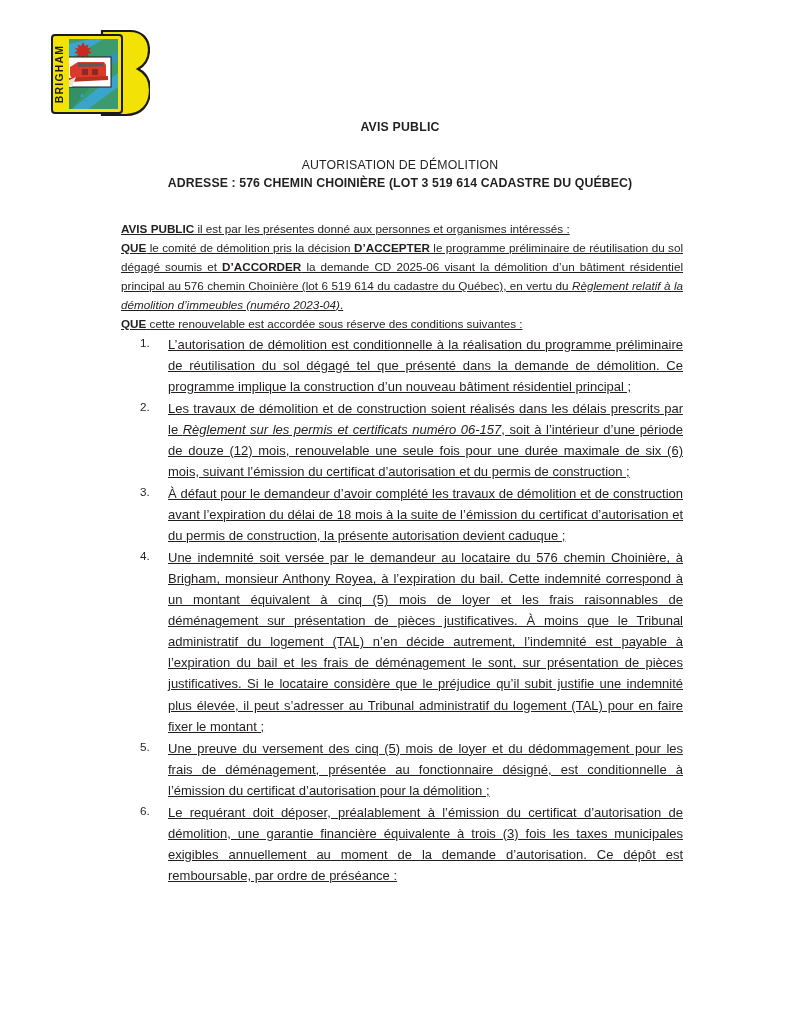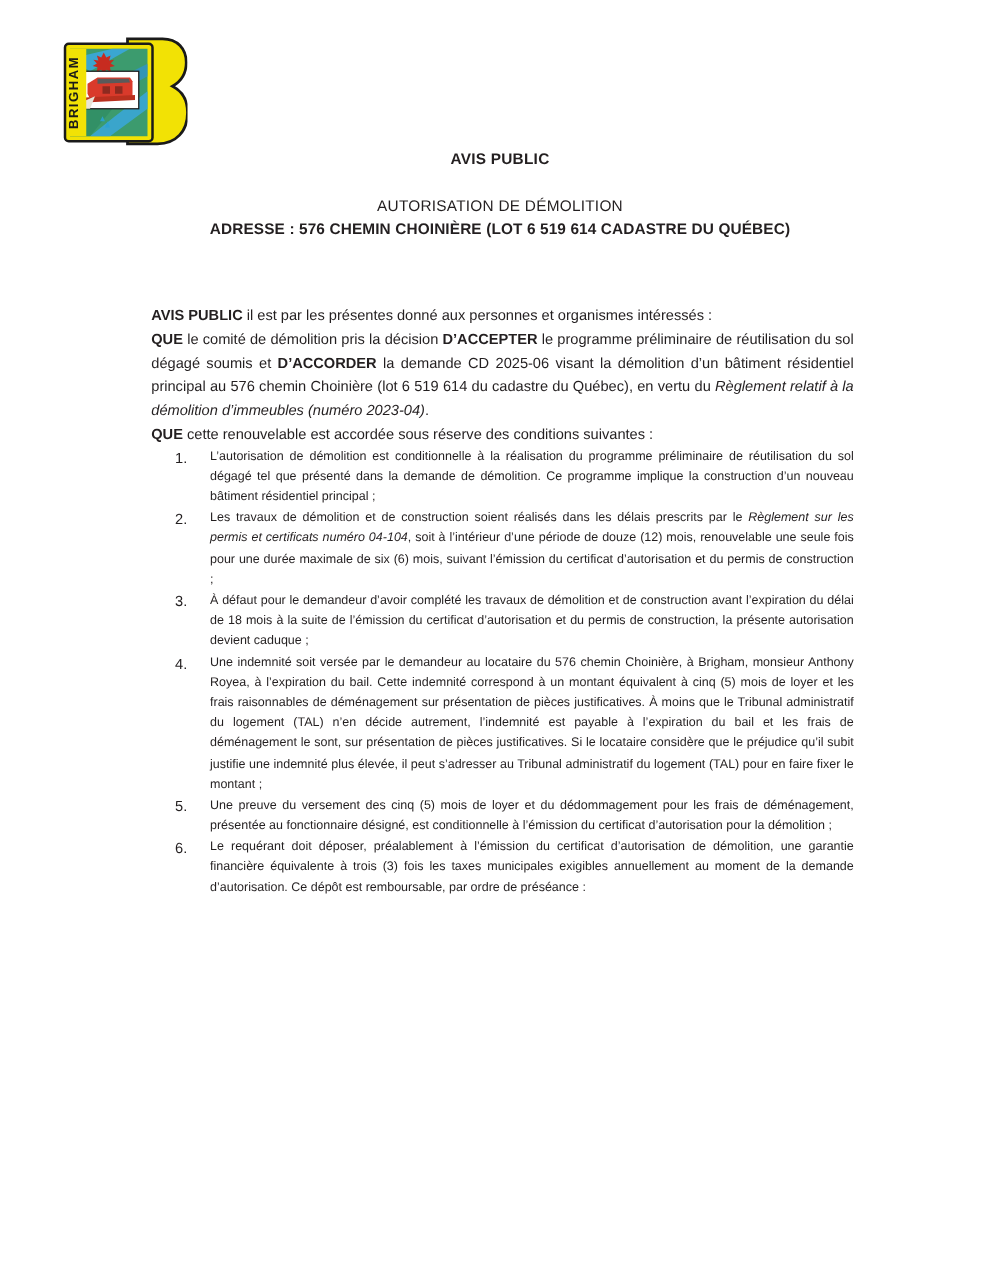--- a/index.html
+++ b/index.html
@@ -54,22 +54,23 @@
     font-weight: bold;
     letter-spacing: .1px;
     line-height: 1.35;
     margin: 0;
   }
 
   
   .body-wrap {
     position: absolute;
     left: 121px;
-    top: 244px;
+    top: 220px;
     width: 562px;
+    text-decoration: underline;
   }
   p.para {
     margin: 0;
     font-size: 11.7px;
     line-height: 1.62;
     text-align: justify;
     text-justify: inter-word;
     hyphens: none;
   }
   .intro { margin-bottom: 30px; }
@@ -83,21 +84,21 @@
     margin: 0;
     padding: 0;
     list-style: none;
     counter-reset: cond;
   }
   ol.conditions > li {
     counter-increment: cond;
     position: relative;
     padding-left: 47px;
     margin: 0 0 1px 0;
-    font-size: 10px;
+    font-size: 13px;
     line-height: 1.62;
     text-align: justify;
     text-justify: inter-word;
   }
   ol.conditions > li::before {
     content: counter(cond) ".";
     position: absolute;
     left: 19px;
     top: 0;
     width: 20px;
@@ -145,35 +146,35 @@
 
         <rect x="14" y="10" width="13" height="70" fill="#F2E205"></rect>
         <text x="20.5" y="45" fill="#1A1A1A" font-family="'Liberation Sans', sans-serif" font-size="10.5" font-weight="bold" letter-spacing="1.2" text-anchor="middle" transform="rotate(-90 20.5 45)">BRIGHAM</text>
       </g>
     </svg>
   </div>
 
   <div class="title-block">
     <div class="title-line1">AVIS PUBLIC</div>
     <div class="title-line2">AUTORISATION DE DÉMOLITION</div>
-    <div class="title-line3">ADRESSE : 576 CHEMIN CHOINIÈRE (LOT 6 519 614 CADASTRE DU QUÉBEC)</div>
+    <div class="title-line3">ADRESSE : 576 CHEMIN CHOINIÈRE (LOT 3 519 614 CADASTRE DU QUÉBEC)</div>
   </div>
 
   <div class="body-wrap">
 
     <p class="para intro"><b>AVIS PUBLIC</b><span> il est par les présentes donné aux personnes et organismes intéressés :</span></p>
 
     <p class="para que-1"><b>QUE</b><span> le comité de démolition pris la décision </span><b>D’ACCEPTER</b><span> le programme préliminaire de réutilisation du sol dégagé soumis et </span><b>D’ACCORDER</b><span> la demande CD 2025-06 visant la démolition d’un bâtiment résidentiel principal au 576 chemin Choinière (lot 6 519 614 du cadastre du Québec), en vertu du </span><i>Règlement relatif à la démolition d’immeubles (numéro 2023-04)</i><span>.</span></p>
 
     <p class="para que-2"><b>QUE</b><span> cette renouvelable est accordée sous réserve des conditions suivantes :</span></p>
 
     <ol class="conditions">
       <li><span>L’autorisation de démolition est conditionnelle à la réalisation du programme préliminaire de réutilisation du sol dégagé tel que présenté dans la demande de démolition. Ce programme implique la construction d’un nouveau bâtiment résidentiel principal ;</span></li>
 
-      <li><span>Les travaux de démolition et de construction soient réalisés dans les délais prescrits par le </span><i>Règlement sur les permis et certificats numéro 04-104</i><span>, soit à l’intérieur d’une période de douze (12) mois, renouvelable une seule fois pour une durée maximale de six (6) mois, suivant l’émission du certificat d’autorisation et du permis de construction ;</span></li>
+      <li><span>Les travaux de démolition et de construction soient réalisés dans les délais prescrits par le </span><i>Règlement sur les permis et certificats numéro 06-157</i><span>, soit à l’intérieur d’une période de douze (12) mois, renouvelable une seule fois pour une durée maximale de six (6) mois, suivant l’émission du certificat d’autorisation et du permis de construction ;</span></li>
 
       <li><span>À défaut pour le demandeur d’avoir complété les travaux de démolition et de construction avant l’expiration du délai de 18 mois à la suite de l’émission du certificat d’autorisation et du permis de construction, la présente autorisation devient caduque ;</span></li>
 
       <li><span>Une indemnité soit versée par le demandeur au locataire du 576 chemin Choinière, à Brigham, monsieur Anthony Royea, à l’expiration du bail. Cette indemnité correspond à un montant équivalent à cinq (5) mois de loyer et les frais raisonnables de déménagement sur présentation de pièces justificatives. À moins que le Tribunal administratif du logement (TAL) n’en décide autrement, l’indemnité est payable à l’expiration du bail et les frais de déménagement le sont, sur présentation de pièces justificatives. Si le locataire considère que le préjudice qu’il subit justifie une indemnité plus élevée, il peut s’adresser au Tribunal administratif du logement (TAL) pour en faire fixer le montant ;</span></li>
 
       <li><span>Une preuve du versement des cinq (5) mois de loyer et du dédommagement pour les frais de déménagement, présentée au fonctionnaire désigné, est conditionnelle à l’émission du certificat d’autorisation pour la démolition ;</span></li>
 
       <li><span>Le requérant doit déposer, préalablement à l’émission du certificat d’autorisation de démolition, une garantie financière équivalente à trois (3) fois les taxes municipales exigibles annuellement au moment de la demande d’autorisation. Ce dépôt est remboursable, par ordre de préséance :</span></li>
     </ol>
   </div>

